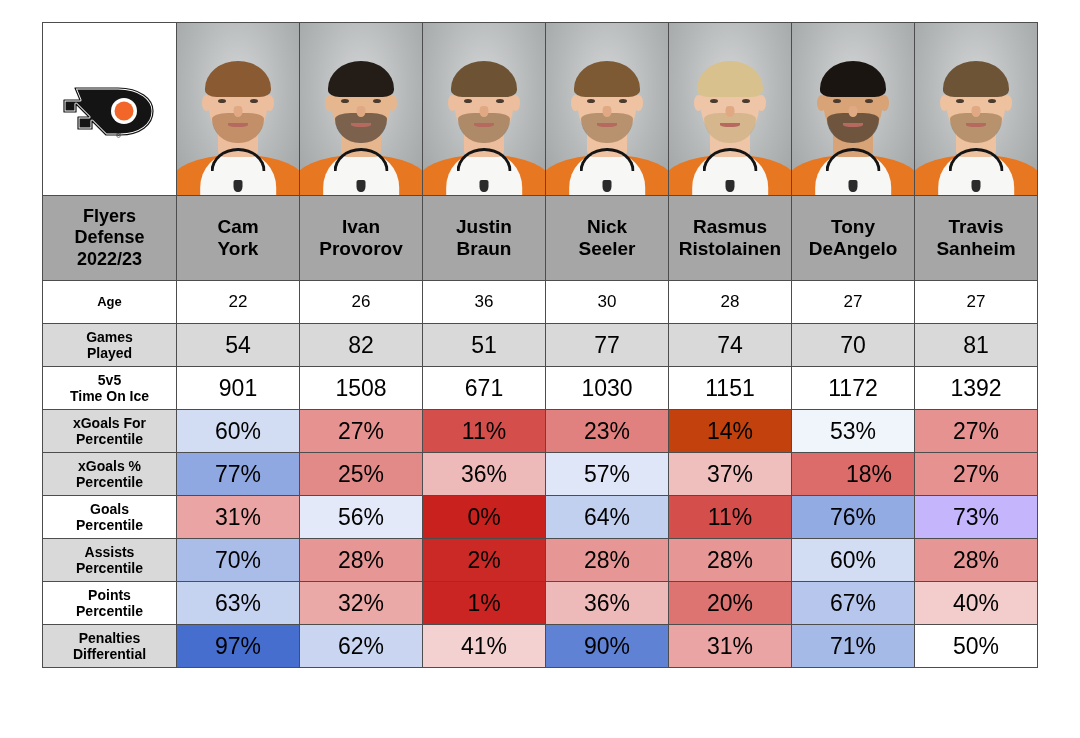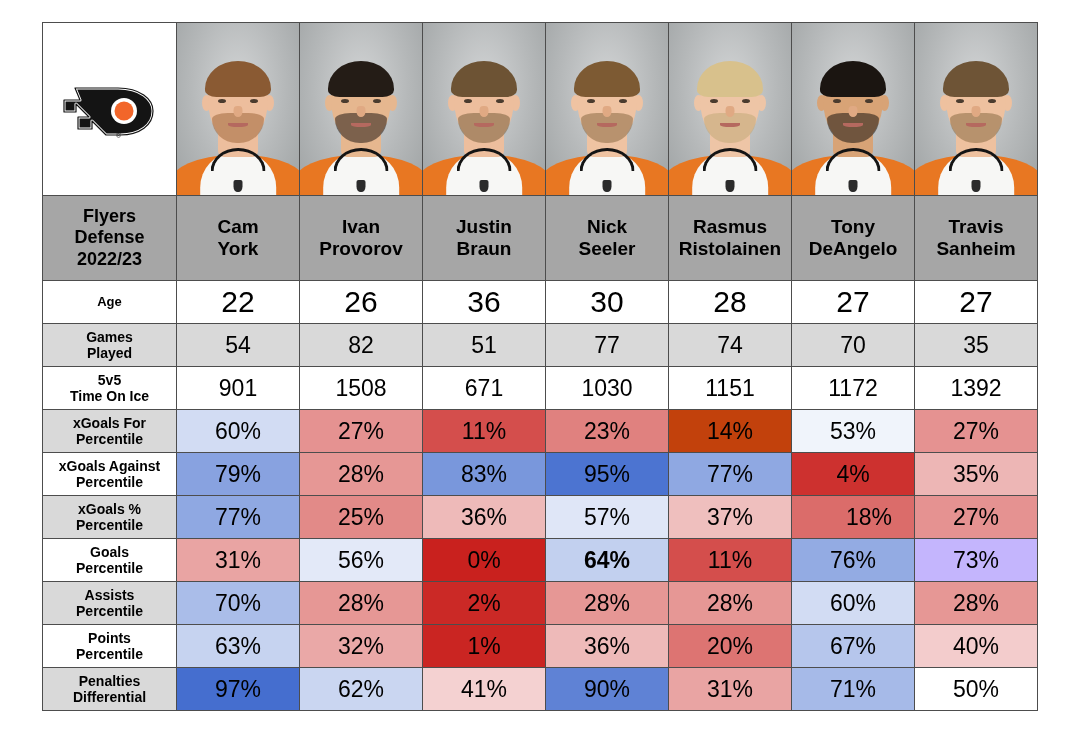--- a/index.html
+++ b/index.html
@@ -143,21 +143,21 @@
   tr.data-row td.rowlabel {
     font-weight: bold;
     font-size: 14px;
     line-height: 1.15;
     padding: 2px 2px;
   }
   tr.data-row td.val {
     font-size: 23px;
     height: 42px;
   }
-  tr.data-row.big td.val { font-size: 30px; }
+  tr.data-row.big td.val { font-size: 17px; }
   tr.data-row.big td.rowlabel { font-size: 13px; }
 
   tr.shade td.rowlabel { background: #d9d9d9; }
   tr.plain td.rowlabel { background: #ffffff; }
   tr.shade td.val.nofill { background: #d9d9d9; }
   tr.plain td.val.nofill { background: #ffffff; }
 </style>
 </head>
 <body>
 
@@ -389,21 +389,21 @@
           <td class="rowlabel">
             <div>Games</div>
             <div>Played</div>
           </td>
           <td class="val nofill">54</td>
           <td class="val nofill">82</td>
           <td class="val nofill">51</td>
           <td class="val nofill">77</td>
           <td class="val nofill">74</td>
           <td class="val nofill">70</td>
-          <td class="val nofill">35</td>
+          <td class="val nofill">81</td>
         </tr>
         <tr class="data-row plain">
           <td class="rowlabel">
             <div>5v5</div>
             <div>Time On Ice</div>
           </td>
           <td class="val nofill">901</td>
           <td class="val nofill">1508</td>
           <td class="val nofill">671</td>
           <td class="val nofill">1030</td>
@@ -417,33 +417,20 @@
             <div>Percentile</div>
           </td>
           <td class="val" style="background: rgb(210, 220, 243);">60%</td>
           <td class="val" style="background: rgb(229, 146, 145);">27%</td>
           <td class="val" style="background: rgb(212, 78, 76);">11%</td>
           <td class="val" style="background: rgb(224, 129, 127);">23%</td>
           <td class="val" style="background: #c2410c;">14%</td>
           <td class="val" style="background: rgb(240, 244, 251);">53%</td>
           <td class="val" style="background: rgb(229, 146, 145);">27%</td>
         </tr>
-        <tr class="data-row plain">
-          <td class="rowlabel">
-            <div>xGoals Against</div>
-            <div>Percentile</div>
-          </td>
-          <td class="val" style="background: rgb(136, 162, 224);">79%</td>
-          <td class="val" style="background: rgb(230, 151, 149);">28%</td>
-          <td class="val" style="background: rgb(121, 151, 220);">83%</td>
-          <td class="val" style="background: rgb(76, 116, 209);">95%</td>
-          <td class="val" style="background: rgb(143, 168, 226);">77%</td>
-          <td class="val" style="background: rgb(205, 49, 47);">4%</td>
-          <td class="val" style="background: rgb(237, 182, 181);">35%</td>
-        </tr>
         <tr class="data-row shade">
           <td class="rowlabel">
             <div>xGoals %</div>
             <div>Percentile</div>
           </td>
           <td class="val" style="background: rgb(143, 168, 226);">77%</td>
           <td class="val" style="background: rgb(226, 138, 136);">25%</td>
           <td class="val" style="background: rgb(238, 186, 185);">36%</td>
           <td class="val" style="background: rgb(223, 230, 247);">57%</td>
           <td class="val" style="background: rgb(239, 191, 190);">37%</td>
@@ -451,21 +438,21 @@
           <td class="val" style="background: rgb(229, 146, 145);">27%</td>
         </tr>
         <tr class="data-row plain">
           <td class="rowlabel">
             <div>Goals</div>
             <div>Percentile</div>
           </td>
           <td class="val" style="background: rgb(233, 164, 163);">31%</td>
           <td class="val" style="background: rgb(227, 233, 248);">56%</td>
           <td class="val" style="background: rgb(201, 33, 30);">0%</td>
-          <td class="val" style="background: rgb(194, 208, 239); font-weight: bold;">64%</td>
+          <td class="val" style="background: rgb(194, 208, 239);">64%</td>
           <td class="val" style="background: rgb(212, 78, 76);">11%</td>
           <td class="val" style="background: rgb(147, 171, 227);">76%</td>
           <td class="val" style="background: #c4b5fd;">73%</td>
         </tr>
         <tr class="data-row shade">
           <td class="rowlabel">
             <div>Assists</div>
             <div>Percentile</div>
           </td>
           <td class="val" style="background: rgb(170, 189, 233);">70%</td>

